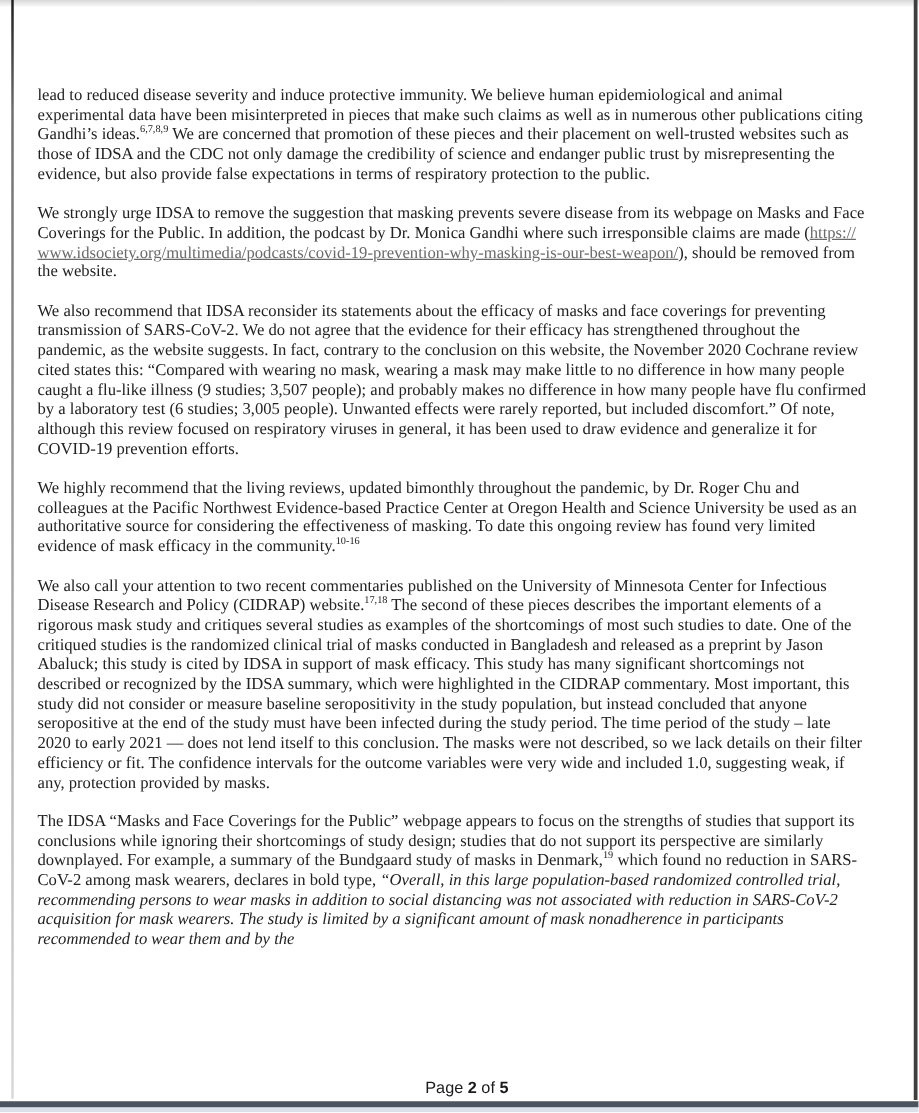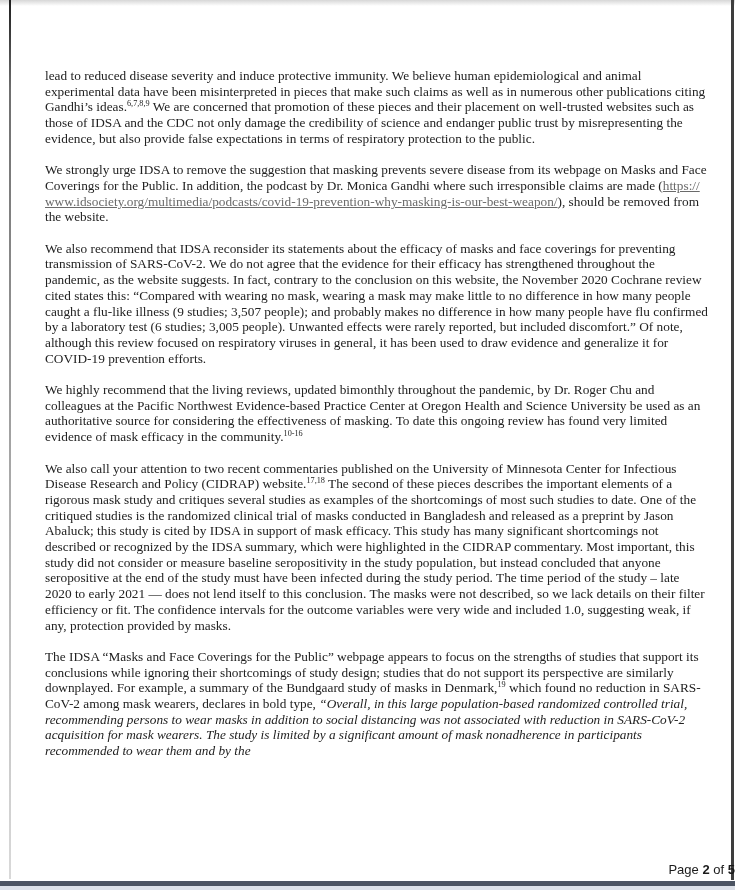--- a/index.html
+++ b/index.html
@@ -32,21 +32,21 @@
     position: absolute; left: 0; right: 0; bottom: 4px; height: 5px;
     background: #4c5462;
   }
   .bottom-light {
     position: absolute; left: 0; right: 0; bottom: 0; height: 4px;
     background: #dce0e8;
   }
   
   .text-block {
     position: absolute;
-    left: 45px; top: 68px; width: 664px;
+    left: 30px; top: 68px; width: 664px;
     font-size: 13.3px;
     line-height: 15.7px;
     text-align: left;
   }
   .para { margin: 0 0 15.7px 0; }
   .para:last-child { margin-bottom: 0; }
   .sup {
     vertical-align: super;
     font-size: 0.62em;
     line-height: 0;
@@ -55,21 +55,21 @@
   a.link {
     color: #6a6a6a;
     text-decoration: underline;
     word-break: break-all;
     cursor: pointer;
   }
   
   .footer {
     position: absolute;
     left: 0; right: 0; bottom: 13px;
-    text-align: right;
+    text-align: center;
     font-family: "Liberation Sans", sans-serif;
     font-size: 13px;
     color: #1b1b1b;
     margin-left: 12px;
   }
   .footer .b { font-weight: bold; }
 </style>
 </head>
 <body>
 

